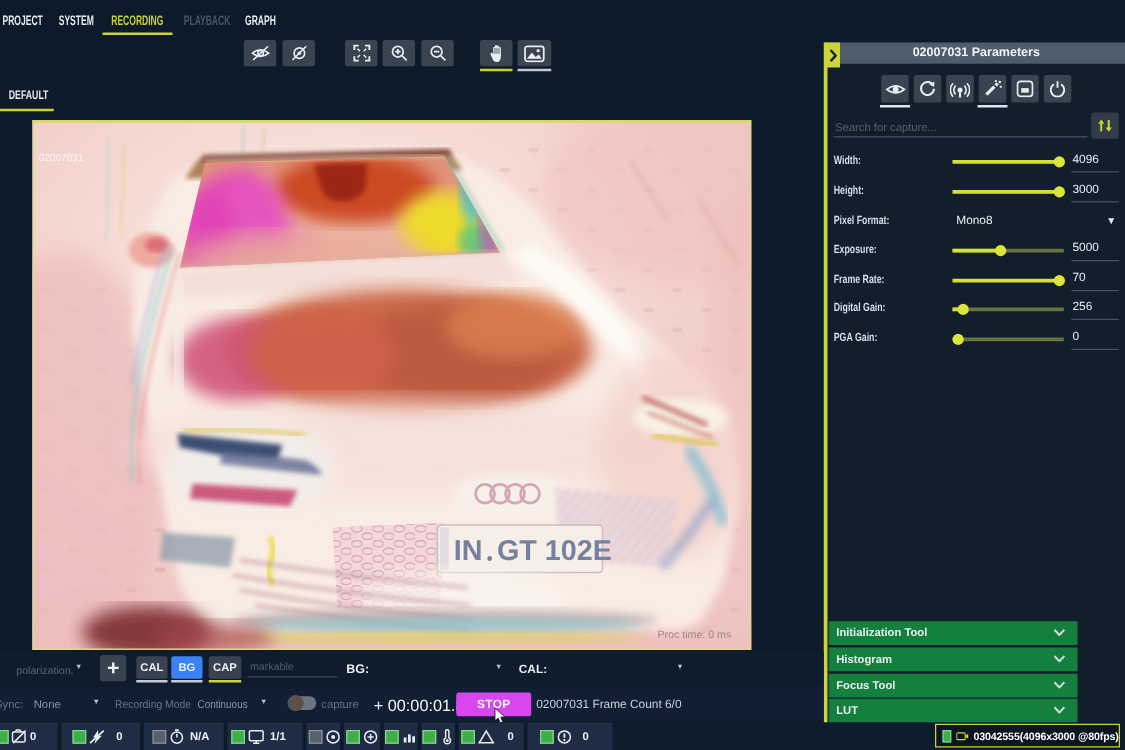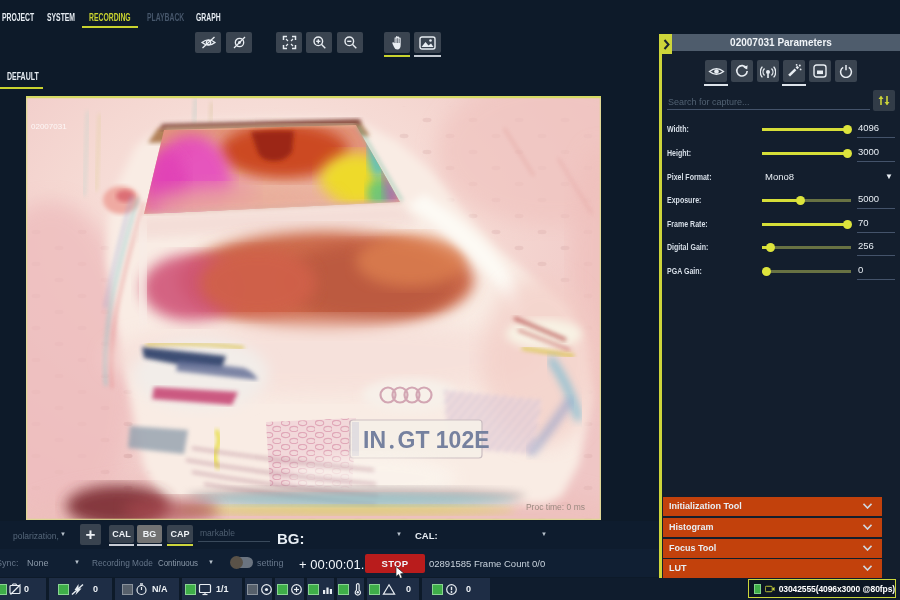--- a/index.html
+++ b/index.html
@@ -5,21 +5,21 @@
   * { margin:0; padding:0; box-sizing:border-box; }
   html,body { width:900px; height:600px; overflow:hidden; }
   body { background:#0d1a29; font-family:"Liberation Sans", sans-serif; position:relative; }
   .abs { position:absolute; }
   .menu { font-size:11px; font-weight:bold; color:#e6ecf2; transform:scaleX(0.62); transform-origin:0 50%; white-space:nowrap; }
   .btn { position:absolute; background:#3a4450; border-radius:2px; display:flex; align-items:center; justify-content:center; }
   .ul { position:absolute; height:2px; }
   svg { display:block; }
   .lbl { font-size:9.5px; color:#d7dfe8; font-weight:bold; transform:scaleX(0.74); transform-origin:0 50%; white-space:nowrap; }
   .val { font-size:9.5px; color:#e8eef4; }
-  .sec { position:absolute; left:663px; width:219px; height:19px; background:#c2410c; color:#e8eef4; font-size:9px; font-weight:bold; line-height:19px; padding-left:6px; }
+  .sec { position:absolute; left:663px; width:199px; height:19px; background:#15803d; color:#e8eef4; font-size:9px; font-weight:bold; line-height:19px; padding-left:6px; }
   .sec .chev { position:absolute; right:10px; top:6px; width:9px; height:6px; }
   .caret { color:#b8c2cc; font-size:6px; }
 </style>
 </head>
 <body>
 
 <div class="abs menu" style="left:2px; top:11px;">PROJECT</div>
 <div class="abs menu" style="left:47px; top:11px;">SYSTEM</div>
 <div class="abs menu" style="left:89px; top:11px; color:#c9d32f;">RECORDING</div>
 <div class="ul" style="left:82px; top:26px; width:56px; background:#c9d32f;"></div>
@@ -395,45 +395,45 @@
     </svg>
   <span style="color:#fff; font-size:8.5px; font-weight:bold; margin-left:3px; white-space:nowrap; letter-spacing:-0.1px;">03042555(4096x3000 @80fps)</span>
 </div>
 
 <div class="abs" style="left:0; top:521px; width:659px; height:28px; background:#0e1c2e;">
   <div class="abs" style="left:13px; top:10px; font-size:8.5px; color:#56677a;">polarization,</div>
   <div class="abs caret" style="left:60px; top:10px;">▼</div>
   <div class="btn" style="left:80px; top:3px; width:21px; height:21px; background:#39434f; color:#eef2f6; font-size:17px; font-weight:bold;">+</div>
   <div class="btn" style="left:109px; top:4px; width:25px; height:18px; background:#39434f; color:#eef2f6; font-size:9px; font-weight:bold;">CAL</div>
   <div class="ul" style="left:109px; top:23px; width:25px; background:#c8ccd4;"></div>
-  <div class="btn" style="left:137px; top:4px; width:25px; height:18px; background:#737373; color:#eef2f6; font-size:9px; font-weight:bold;text-align:right;">BG</div>
+  <div class="btn" style="left:137px; top:4px; width:25px; height:18px; background:#3b82f6; color:#eef2f6; font-size:9px; font-weight:bold;text-align:right;">BG</div>
   <div class="ul" style="left:137px; top:23px; width:25px; background:#c8ccd4;"></div>
   <div class="btn" style="left:167px; top:4px; width:26px; height:18px; background:#39434f; color:#eef2f6; font-size:9px; font-weight:bold;">CAP</div>
   <div class="ul" style="left:167px; top:23px; width:26px; background:#cdd53c;"></div>
   <div class="abs" style="left:200px; top:7px; font-size:8.5px; color:#4e5e70;">markable</div>
   <div class="abs" style="left:198px; top:20px; width:72px; height:1px; background:#3a4a5c;"></div>
-  <div class="abs" style="left:277px; top:9px; font-size:15px; font-weight:bold; color:#e8eef4;">BG:</div>
+  <div class="abs" style="left:277px; top:9px; font-size:10px; font-weight:bold; color:#e8eef4;">BG:</div>
   <div class="abs caret" style="left:396px; top:10px;">▼</div>
   <div class="abs" style="left:415px; top:9px; font-size:9.5px; font-weight:bold; color:#e8eef4;">CAL:</div>
   <div class="abs caret" style="left:541px; top:10px;">▼</div>
 </div>
 
 <div class="abs" style="left:0; top:549px; width:659px; height:28px; background:#101f33;">
   <div class="abs" style="left:-4px; top:9px; font-size:9px; color:#66768a;">Sync:</div>
   <div class="abs" style="left:27px; top:9px; font-size:9px; color:#8a98a8;">None</div>
   <div class="abs caret" style="left:74px; top:10px;">▼</div>
   <div class="abs" style="left:92px; top:9px; font-size:9px; color:#66768a; transform:scaleX(0.92); transform-origin:0 0; white-space:nowrap;">Recording Mode</div>
   <div class="abs" style="left:158px; top:9px; font-size:9px; color:#8a98a8; transform:scaleX(0.88); transform-origin:0 0;">Continuous</div>
   <div class="abs caret" style="left:208px; top:10px;">▼</div>
   <div class="abs" style="left:231px; top:8px; width:22px; height:11px; border-radius:6px; background:#6b7480;"></div>
   <div class="abs" style="left:230px; top:7px; width:13px; height:13px; border-radius:50%; background:#5a5248;"></div>
-  <div class="abs" style="left:257px; top:9px; font-size:9px; color:#66768a;">setting</div>
+  <div class="abs" style="left:257px; top:9px; font-size:9px; color:#66768a;">capture</div>
   <div class="abs" style="left:299px; top:8px; font-size:13px; font-weight:normal; color:#f2f6fa;">+ 00:00:01.800</div>
-  <div class="btn" style="left:365px; top:5px; width:60px; height:19px; background:#b91c1c; color:#f2f6fa; font-size:9.5px; font-weight:bold; letter-spacing:.3px;">STOP</div>
-  <div class="abs" style="left:429px; top:9px; font-size:9.5px; color:#c8d2dc;">02891585 Frame Count 0/0</div>
+  <div class="btn" style="left:365px; top:5px; width:60px; height:19px; background:#d946ef; color:#f2f6fa; font-size:9.5px; font-weight:bold; letter-spacing:.3px;">STOP</div>
+  <div class="abs" style="left:429px; top:9px; font-size:9.5px; color:#c8d2dc;">02007031 Frame Count 6/0</div>
   <svg class="abs" style="left:395px; top:17px;" width="10" height="14" viewBox="0 0 10 14">
       <path d="M1 0.5 L1 10.5 L3.6 8.5 L5.2 12.4 L7.2 11.6 L5.6 7.8 L9 7.4 Z" fill="#fff" stroke="#222" stroke-width="0.7"></path>
     </svg>
 </div>
 
 <div class="abs" style="left:0; top:578px; width:900px; height:22px; background:#0f1c2d;">
   <div class="abs" style="left:0; top:0; width:490px; height:22px; background:#1e2d45;"></div>
   <div id="statusitems" style="position:absolute; left:0; top:0; width:490px; height:22px; color:#eef2f6; font-size:9px; font-weight:bold;">
 
     <div class="abs" style="left:46px;top:0;width:3px;height:22px;background:#0d1a29;"></div>

